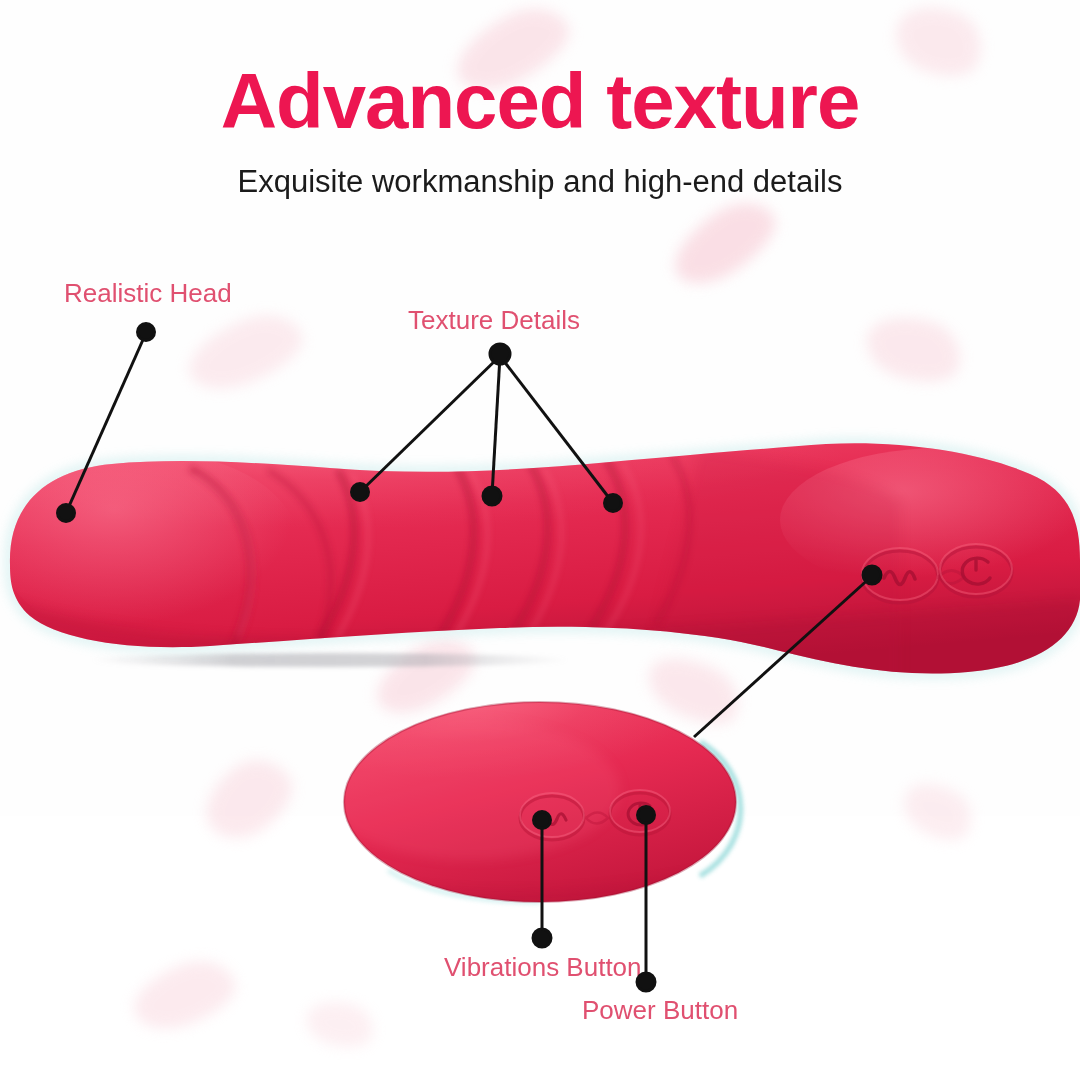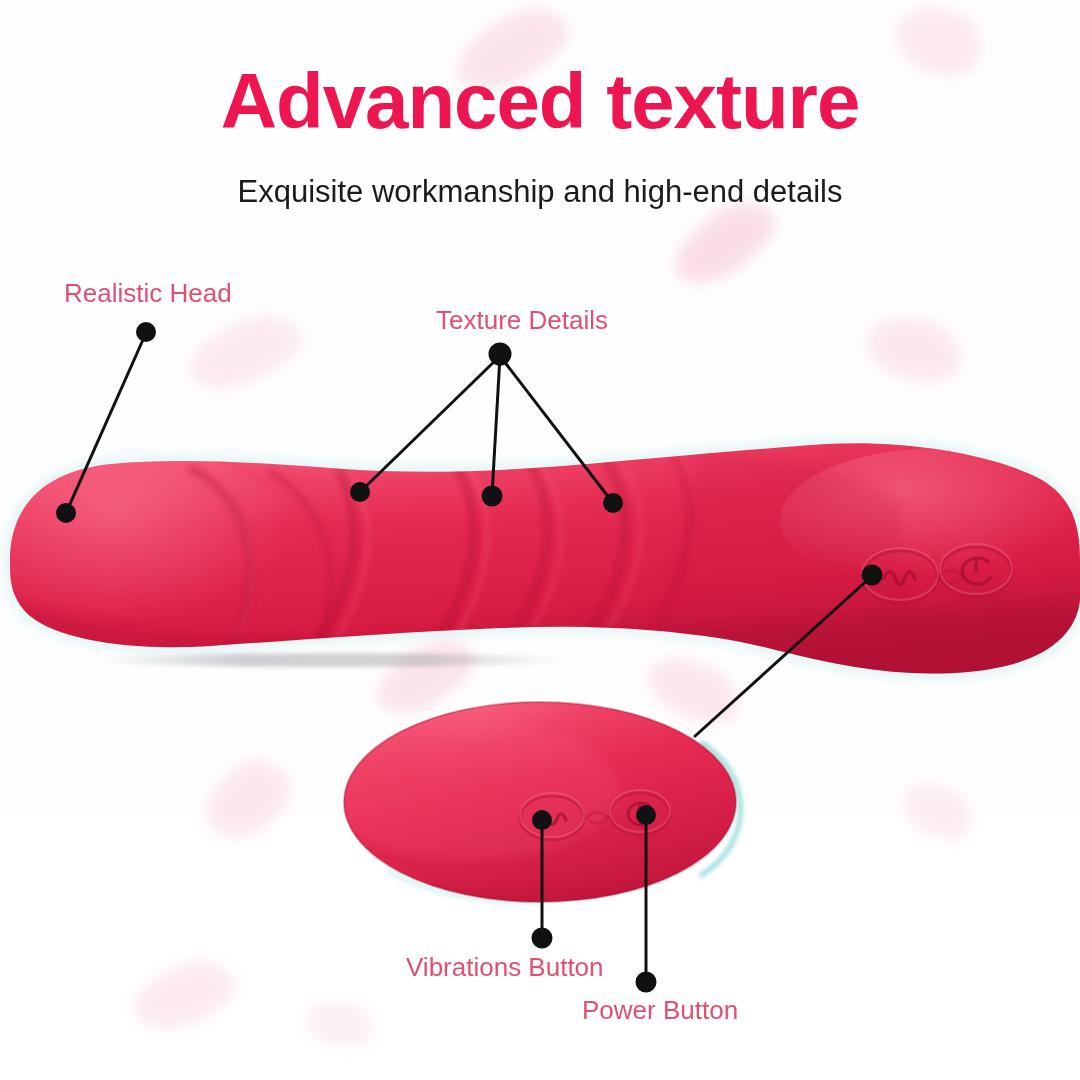--- a/index.html
+++ b/index.html
@@ -35,32 +35,31 @@
     color:#ED1651;
     white-space:nowrap;
   }
   #subtitle {
     position:absolute;
     left:0; right:0; top:164px;
     text-align:center;
     font-size:31px;
     color:#1b1b1b;
     white-space:nowrap;
-    margin-top:10px;
   }
   
   .callout-label {
     position:absolute;
     font-size:26px;
     color:#E05070;
     white-space:nowrap;
   }
   #label-realistic-head { left:64px;  top:278px; }
-  #label-texture-details { left:408px; top:305px;margin-left:28px; }
-  #label-vibrations-button { left:406px; top:952px; }
+  #label-texture-details { left:408px; top:305px; }
+  #label-vibrations-button { left:444px; top:952px; }
   #label-power-button { left:582px; top:995px;text-align:center; }
 
   
   svg.layer {
     position:absolute; left:0; top:0;
     width:1080px; height:1080px;
     overflow:visible;
   }
   #art-layer { z-index:2; }
   #leader-layer { z-index:5; }

